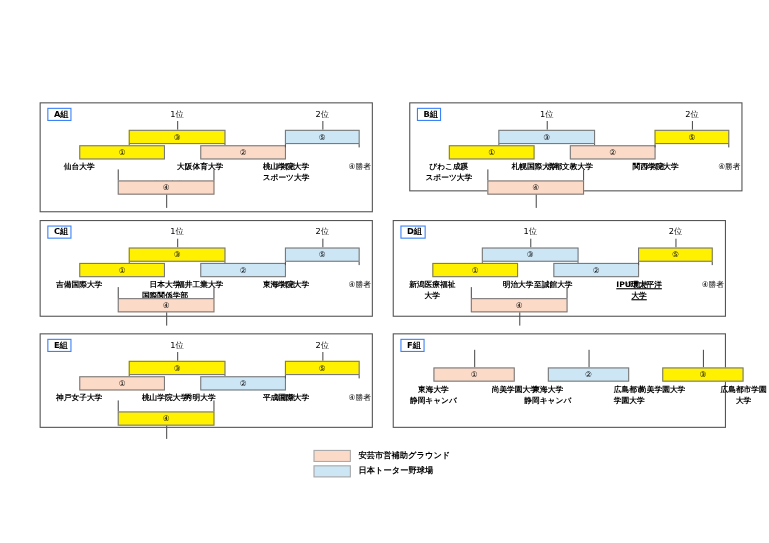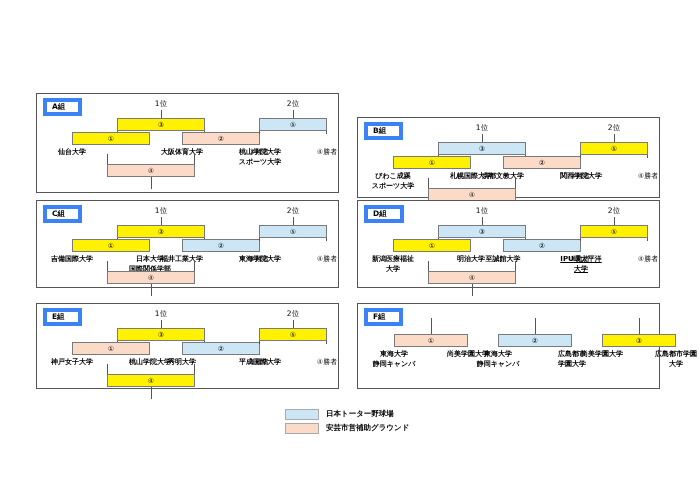--- a/index.html
+++ b/index.html
@@ -20,23 +20,23 @@
 
   
   .group{
     position:absolute;
     border:1px solid #555;
     background:#fff;
     box-sizing:border-box;
   }
   .glabel{
     position:absolute;left:6px;top:4px;
-    border:4px solid #3b82f6;background:#fff;
+    border:1px solid #3b82f6;background:#fff;
     font-size:7.5px;font-weight:bold;
-    padding:1px 13px 1px 5px;
+    padding:1px 2px 1px 5px;
     line-height:1.1;
     z-index:5;
   }
 
   
   .rank{
     position:absolute;font-size:7.5px;text-align:center;width:40px;
   }
 
   
@@ -113,21 +113,21 @@
         <div class="rank" style="left: 236px; top: 5px;">2位</div>
         <div class="stem" style="left: 256px; top: 16px; height: 8px;"></div>
         <div class="mbox" style="left: 222px; top: 24px; width: 68px; background: rgb(204, 230, 246);">
           <div class="num">⑤</div>
         </div>
         <div class="stem" style="left: 222px; top: 37px; height: 3px;"></div>
         <div class="stem" style="left: 289px; top: 37px; height: 3px;"></div>
         <div class="slot" style="left: 200px; top: 53px;">③敗者</div>
         <div class="slot" style="left: 268px; top: 53px;">④勝者</div>
       </div>
-      <div class="group" style="left: 357px; top: 93px; width: 303px; height: 81px; margin-top: 24px;">
+      <div class="group" style="left: 372px; top: 93px; width: 303px; height: 81px;">
         <div class="glabel">B組</div>
         <div class="rank" style="left: 104px; top: 5px;">1位</div>
         <div class="stem" style="left: 124px; top: 16px; height: 8px;"></div>
         <div class="mbox" style="left: 80px; top: 24px; width: 88px; background: rgb(204, 230, 246);">
           <div class="num">③</div>
         </div>
         <div class="stem" style="left: 80px; top: 37px; height: 1px;"></div>
         <div class="stem" style="left: 167px; top: 37px; height: 1px;"></div>
         <div class="mbox" style="left: 35px; top: 38px; width: 78px; background: rgb(255, 241, 0);">
           <div class="num">①</div>
@@ -330,22 +330,22 @@
         </div>
         <div class="team" style="left: 279px; top: 45px;">
           <div>広島都市学園</div>
           <div>大学</div>
         </div>
       </div>
     </div>
 
   <div class="legend">
     <div class="lrow">
+      <span class="lsw" style="background: rgb(251, 219, 200);"></span>
+      <span class="ltx">安芸市営補助グラウンド</span>
+    </div>
+    <div class="lrow">
       <span class="lsw" style="background: rgb(204, 230, 246);"></span>
       <span class="ltx">日本トーター野球場</span>
     </div>
-    <div class="lrow">
-      <span class="lsw" style="background: rgb(251, 219, 200);"></span>
-      <span class="ltx">安芸市営補助グラウンド</span>
-    </div>
   </div>
 
 </div>
 
 </body></html>

